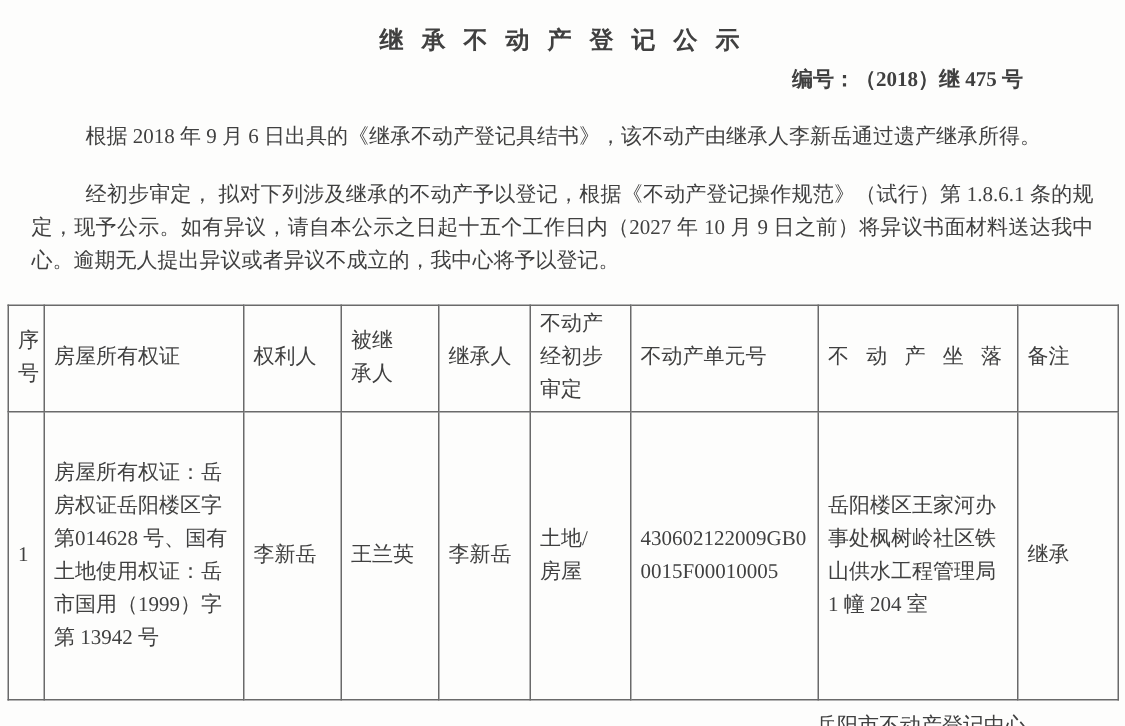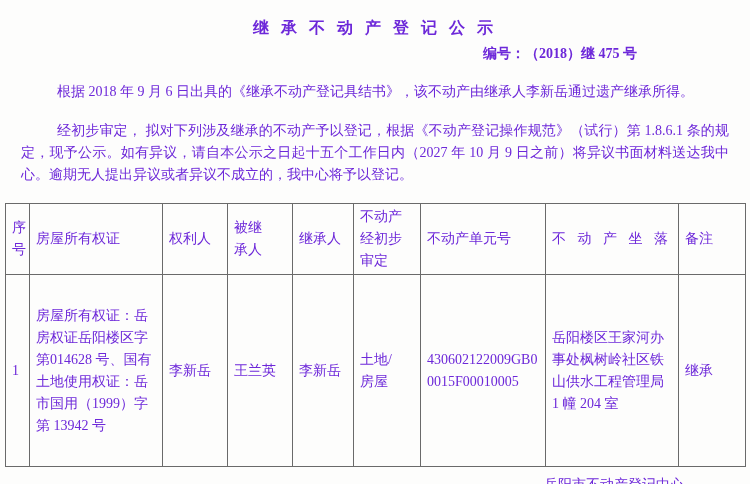--- a/index.html
+++ b/index.html
@@ -12,38 +12,38 @@
     background: #ffffff;
     overflow: hidden;
   }
   .page {
     position: relative;
     width: 750px;
     height: 484px;
     box-sizing: border-box;
     padding-top: 16px;
     background: #fdfdfc;
-    color: #6d28d9;
+    color: #404040;
     font-family: "Liberation Serif", "DejaVu Serif", serif;
   }
   .title {
     text-align: center;
     font-size: 16px;
     line-height: 24px;
     height: 24px;
     font-weight: bold;
     letter-spacing: 4px;
   }
   .doc-number {
     margin-top: 4px;
     height: 20px;
     line-height: 20px;
     font-size: 14px;
     text-align: right;
-    padding-right: 113px;
+    padding-right: 68px;
     font-weight: bold;
   }
   .paragraphs {
     margin: 6px 4px 0 4px;
     font-size: 14px;
     line-height: 22px;
     text-align: justify;
   }
   .paragraphs p {
     margin: 17px;

